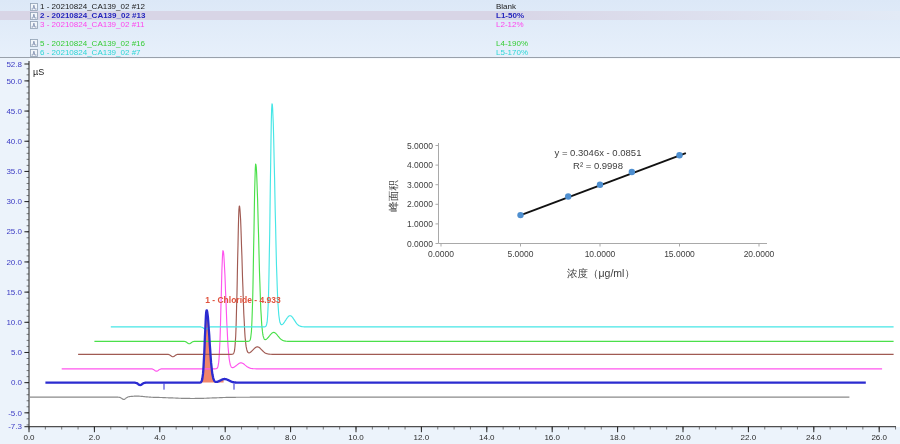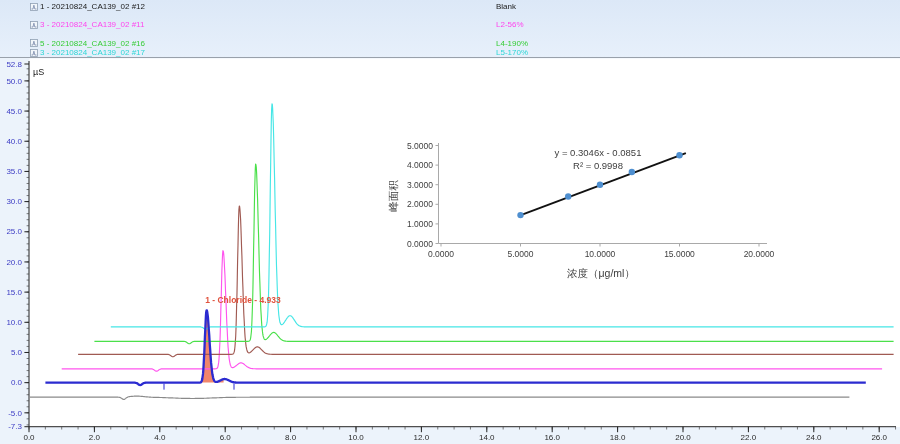--- a/index.html
+++ b/index.html
@@ -28,42 +28,50 @@
 
   <div class="legend">
     <div class="lrow" style="top: 2px; color: rgb(26, 26, 26);">
       <span class="licon"><svg width="8" height="8">
             <rect x="0.5" y="0.5" width="7" height="7" fill="#f2f6fa" stroke="#8fa0b4" stroke-width="0.8"></rect>
             <path d="M1.5 6 L3 6 L3.9 2.2 L4.8 6 L6.5 6" fill="none" stroke="#7788aa" stroke-width="0.8"></path>
           </svg></span>
       <span class="lname">1 - 20210824_CA139_02 #12</span>
       <span class="ltag">Blank</span>
     </div>
+    <div class="lrow selected" style="top: 11.2px; color: rgb(37, 37, 189); font-weight: bold;">
+      <span class="licon"><svg width="8" height="8">
+            <rect x="0.5" y="0.5" width="7" height="7" fill="#f2f6fa" stroke="#8fa0b4" stroke-width="0.8"></rect>
+            <path d="M1.5 6 L3 6 L3.9 2.2 L4.8 6 L6.5 6" fill="none" stroke="#7788aa" stroke-width="0.8"></path>
+          </svg></span>
+      <span class="lname">2 - 20210824_CA139_02 #13</span>
+      <span class="ltag">L1-50%</span>
+    </div>
     <div class="lrow" style="top: 20.4px; color: rgb(255, 68, 238);">
       <span class="licon"><svg width="8" height="8">
             <rect x="0.5" y="0.5" width="7" height="7" fill="#f2f6fa" stroke="#8fa0b4" stroke-width="0.8"></rect>
             <path d="M1.5 6 L3 6 L3.9 2.2 L4.8 6 L6.5 6" fill="none" stroke="#7788aa" stroke-width="0.8"></path>
           </svg></span>
       <span class="lname">3 - 20210824_CA139_02 #11</span>
-      <span class="ltag">L2-56%</span>
+      <span class="ltag">L2-12%</span>
     </div>
     <div class="lrow" style="top: 38.8px; color: rgb(53, 204, 53); text-decoration: underline;">
       <span class="licon"><svg width="8" height="8">
             <rect x="0.5" y="0.5" width="7" height="7" fill="#f2f6fa" stroke="#8fa0b4" stroke-width="0.8"></rect>
             <path d="M1.5 6 L3 6 L3.9 2.2 L4.8 6 L6.5 6" fill="none" stroke="#7788aa" stroke-width="0.8"></path>
           </svg></span>
       <span class="lname">5 - 20210824_CA139_02 #16</span>
       <span class="ltag">L4-190%</span>
     </div>
     <div class="lrow" style="top: 48px; color: rgb(46, 214, 214);">
       <span class="licon"><svg width="8" height="8">
             <rect x="0.5" y="0.5" width="7" height="7" fill="#f2f6fa" stroke="#8fa0b4" stroke-width="0.8"></rect>
             <path d="M1.5 6 L3 6 L3.9 2.2 L4.8 6 L6.5 6" fill="none" stroke="#7788aa" stroke-width="0.8"></path>
           </svg></span>
-      <span class="lname">3 - 20210824_CA139_02 #17</span>
+      <span class="lname">6 - 20210824_CA139_02 #7</span>
       <span class="ltag">L5-170%</span>
     </div>
   </div>
 
   <svg id="plot-svg" width="900" height="444" style="position:absolute;top:0;left:0">
     <rect x="29.5" y="58.5" width="870.5" height="368.5" fill="#ffffff"></rect>
     <g id="gen-axes">
         <line x1="29" y1="61" x2="29" y2="426.70349999999996" stroke="#222" stroke-width="1"></line>
         <line x1="29" y1="426.70349999999996" x2="896" y2="426.70349999999996" stroke="#222" stroke-width="1"></line>
         <line x1="26.6" y1="424.893" x2="29" y2="424.893" stroke="#444" stroke-width="0.7"></line>

